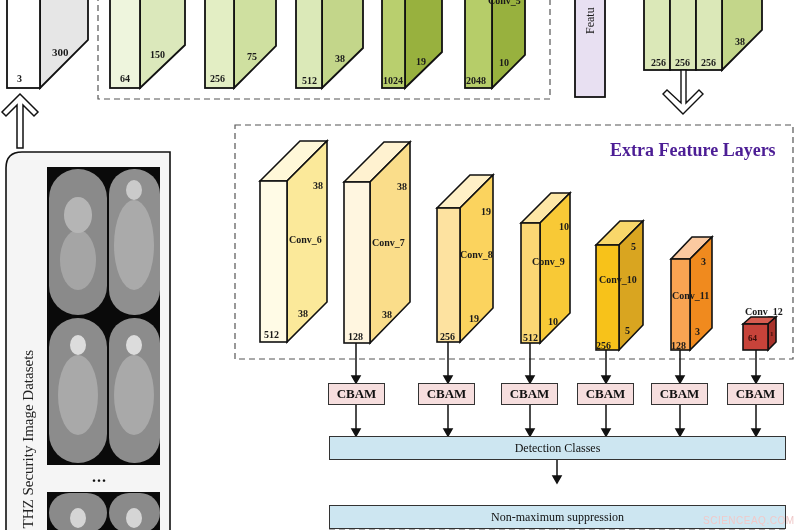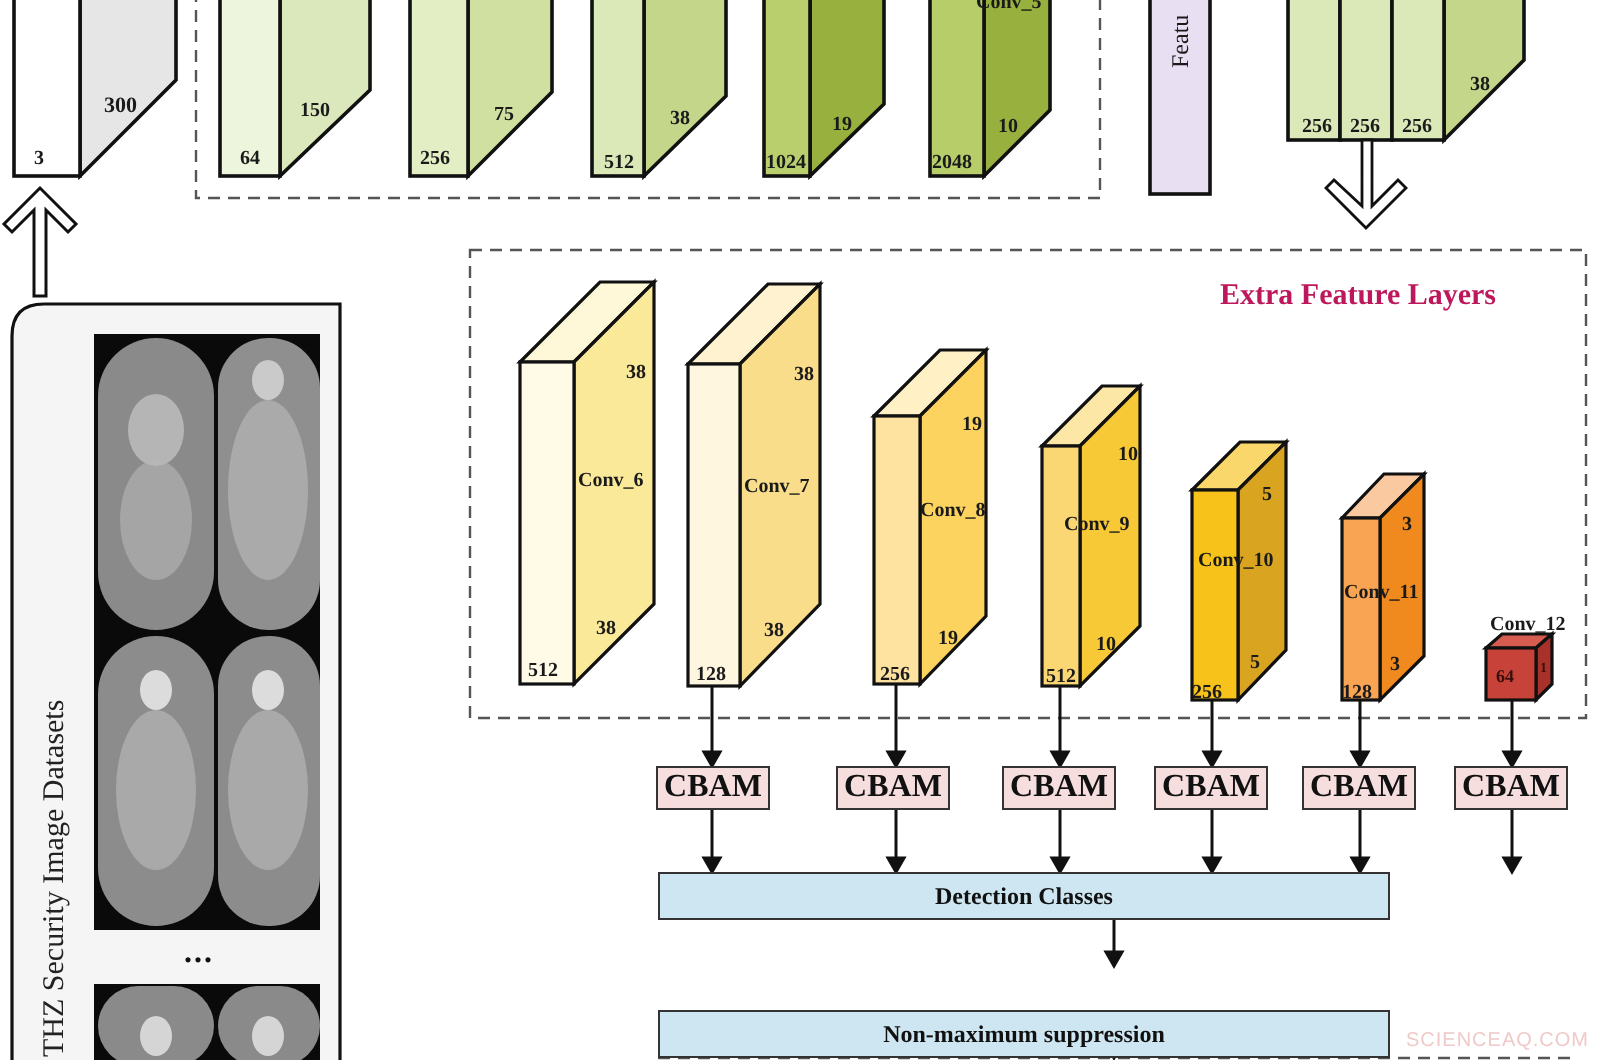--- a/index.html
+++ b/index.html
@@ -1,21 +1,21 @@
 <!DOCTYPE html>
 <html><head>
 <meta charset="utf-8">
 <style>
   html,body{margin:0;padding:0;background:#ffffff;}
   body{width:800px;height:530px;position:relative;overflow:hidden;font-family:"Liberation Serif","DejaVu Serif",serif;}
   svg text{font-family:"Liberation Serif","DejaVu Serif",serif;font-weight:bold;fill:#1a1a1a;}
   .abs{position:absolute;}
-  .cbam{position:absolute;width:57px;height:22px;top:383px;background:#f6dede;border:1.5px solid #333;box-sizing:border-box;font-weight:bold;font-size:16px;display:flex;align-items:center;justify-content:center;color:#111;}
-  .bar{position:absolute;left:329px;width:366px;height:24px;background:#cde6f1;border:1.5px solid #333;box-sizing:border-box;font-weight:bold;font-size:12px;display:flex;align-items:center;justify-content:center;color:#111;}
-  .extra-title{position:absolute;left:610px;top:140px;font-size:15px;font-weight:bold;color:#be185d;}
+  .cbam{position:absolute;width:57px;height:22px;top:383px;background:#f6dede;border:1.5px solid #333;box-sizing:border-box;font-weight:bold;font-size:13px;display:flex;align-items:center;justify-content:center;color:#111;}
+  .bar{position:absolute;left:329px;width:457px;height:24px;background:#cde6f1;border:1.5px solid #333;box-sizing:border-box;font-weight:normal;font-size:12px;display:flex;align-items:center;justify-content:center;color:#111;}
+  .extra-title{position:absolute;left:610px;top:140px;font-size:18px;font-weight:bold;color:#4c1d95;}
   .dataset-label{position:absolute;left:-72px;top:420px;width:200px;transform:rotate(-90deg);transform-origin:center;font-size:15px;color:#222;white-space:nowrap;}
   .watermark{position:absolute;left:703px;top:515px;font-family:"Liberation Sans",sans-serif;font-size:10px;color:#f0c9c9;letter-spacing:0.5px;}
 </style>
 </head>
 <body>
 
 <svg class="abs" style="left:0;top:0" width="800" height="530" viewBox="0 0 800 530">
 
   <g>
     <polygon points="40,88 88,40 88,-10 40,-10" fill="#e6e6e6" stroke="#111" stroke-width="1.8"></polygon>

